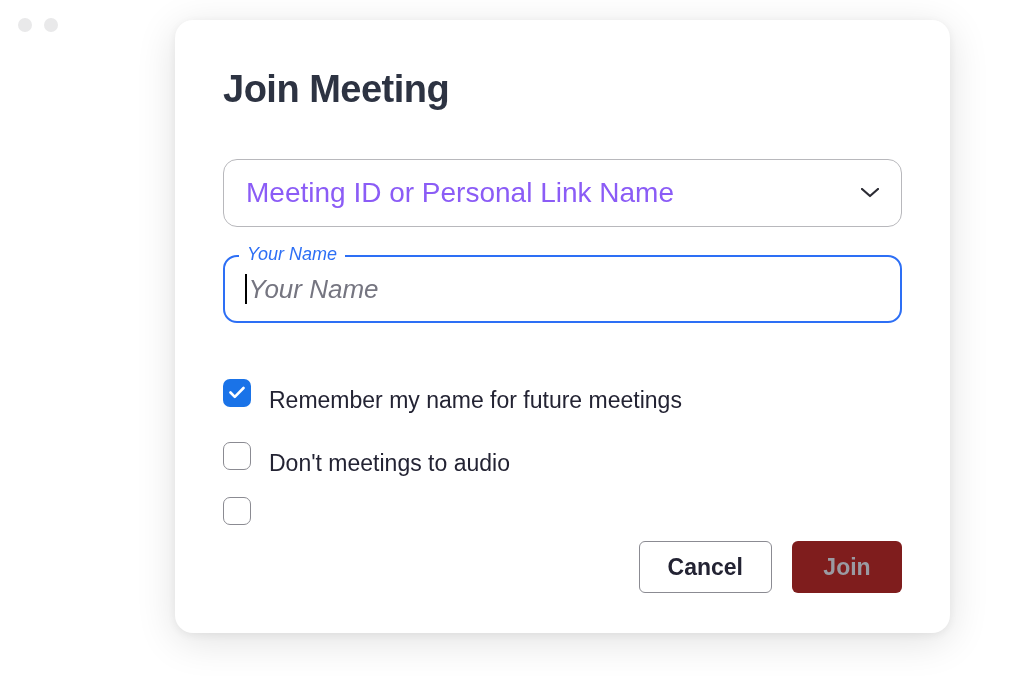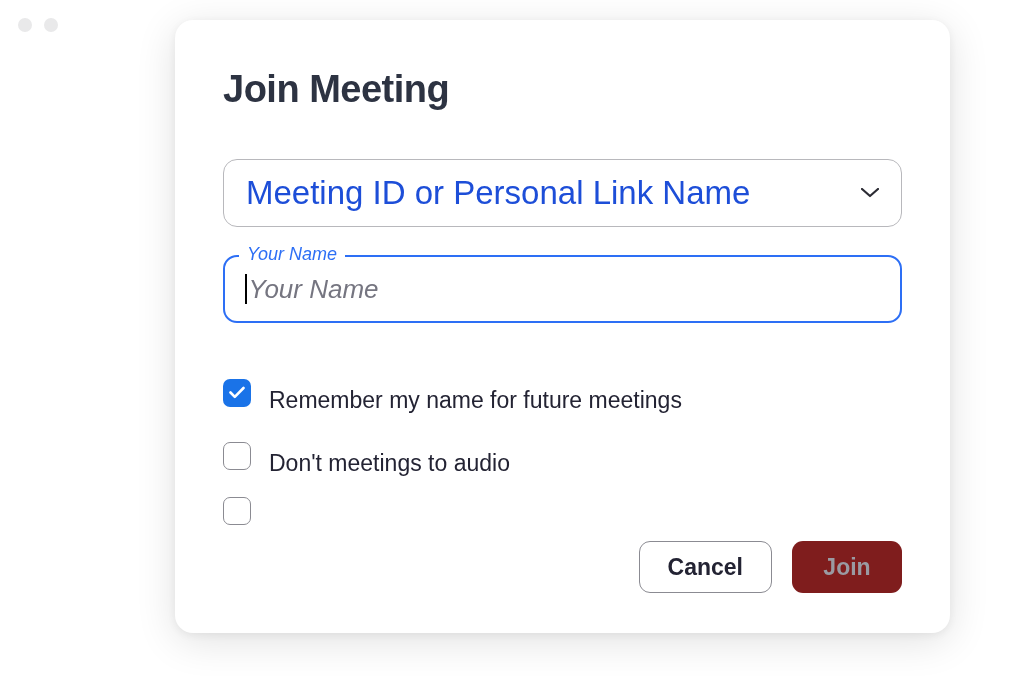--- a/index.html
+++ b/index.html
@@ -50,22 +50,22 @@
       height: 68px;
       border: 1px solid #b8b8bc;
       border-radius: 14px;
       display: flex;
       align-items: center;
       padding: 0 22px;
       cursor: pointer;
       margin-bottom: 28px;
     }
     .select-placeholder {
-      font-size: 33px;
-      color: #1d4ed8;
+      font-size: 28px;
+      color: #8b5cf6;
       flex: 1;
     }
     .chevron {
       margin-left: auto;
     }
     .input-field-wrapper {
       position: relative;
       width: 100%;
       margin-bottom: 48px;
       font-style: italic;
@@ -133,21 +133,21 @@
       margin-top: 16px;
     }
     .button-row {
       display: flex;
       justify-content: flex-end;
       gap: 20px;
       margin-top: 8px;
     }
     .btn {
       height: 52px;
-      border-radius: 11px;
+      border-radius: 6px;
       font-size: 23px;
       font-weight: 600;
       display: flex;
       align-items: center;
       justify-content: center;
       cursor: pointer;
       padding: 8px 28px;
     }
     .btn-cancel {
       background: #ffffff;

